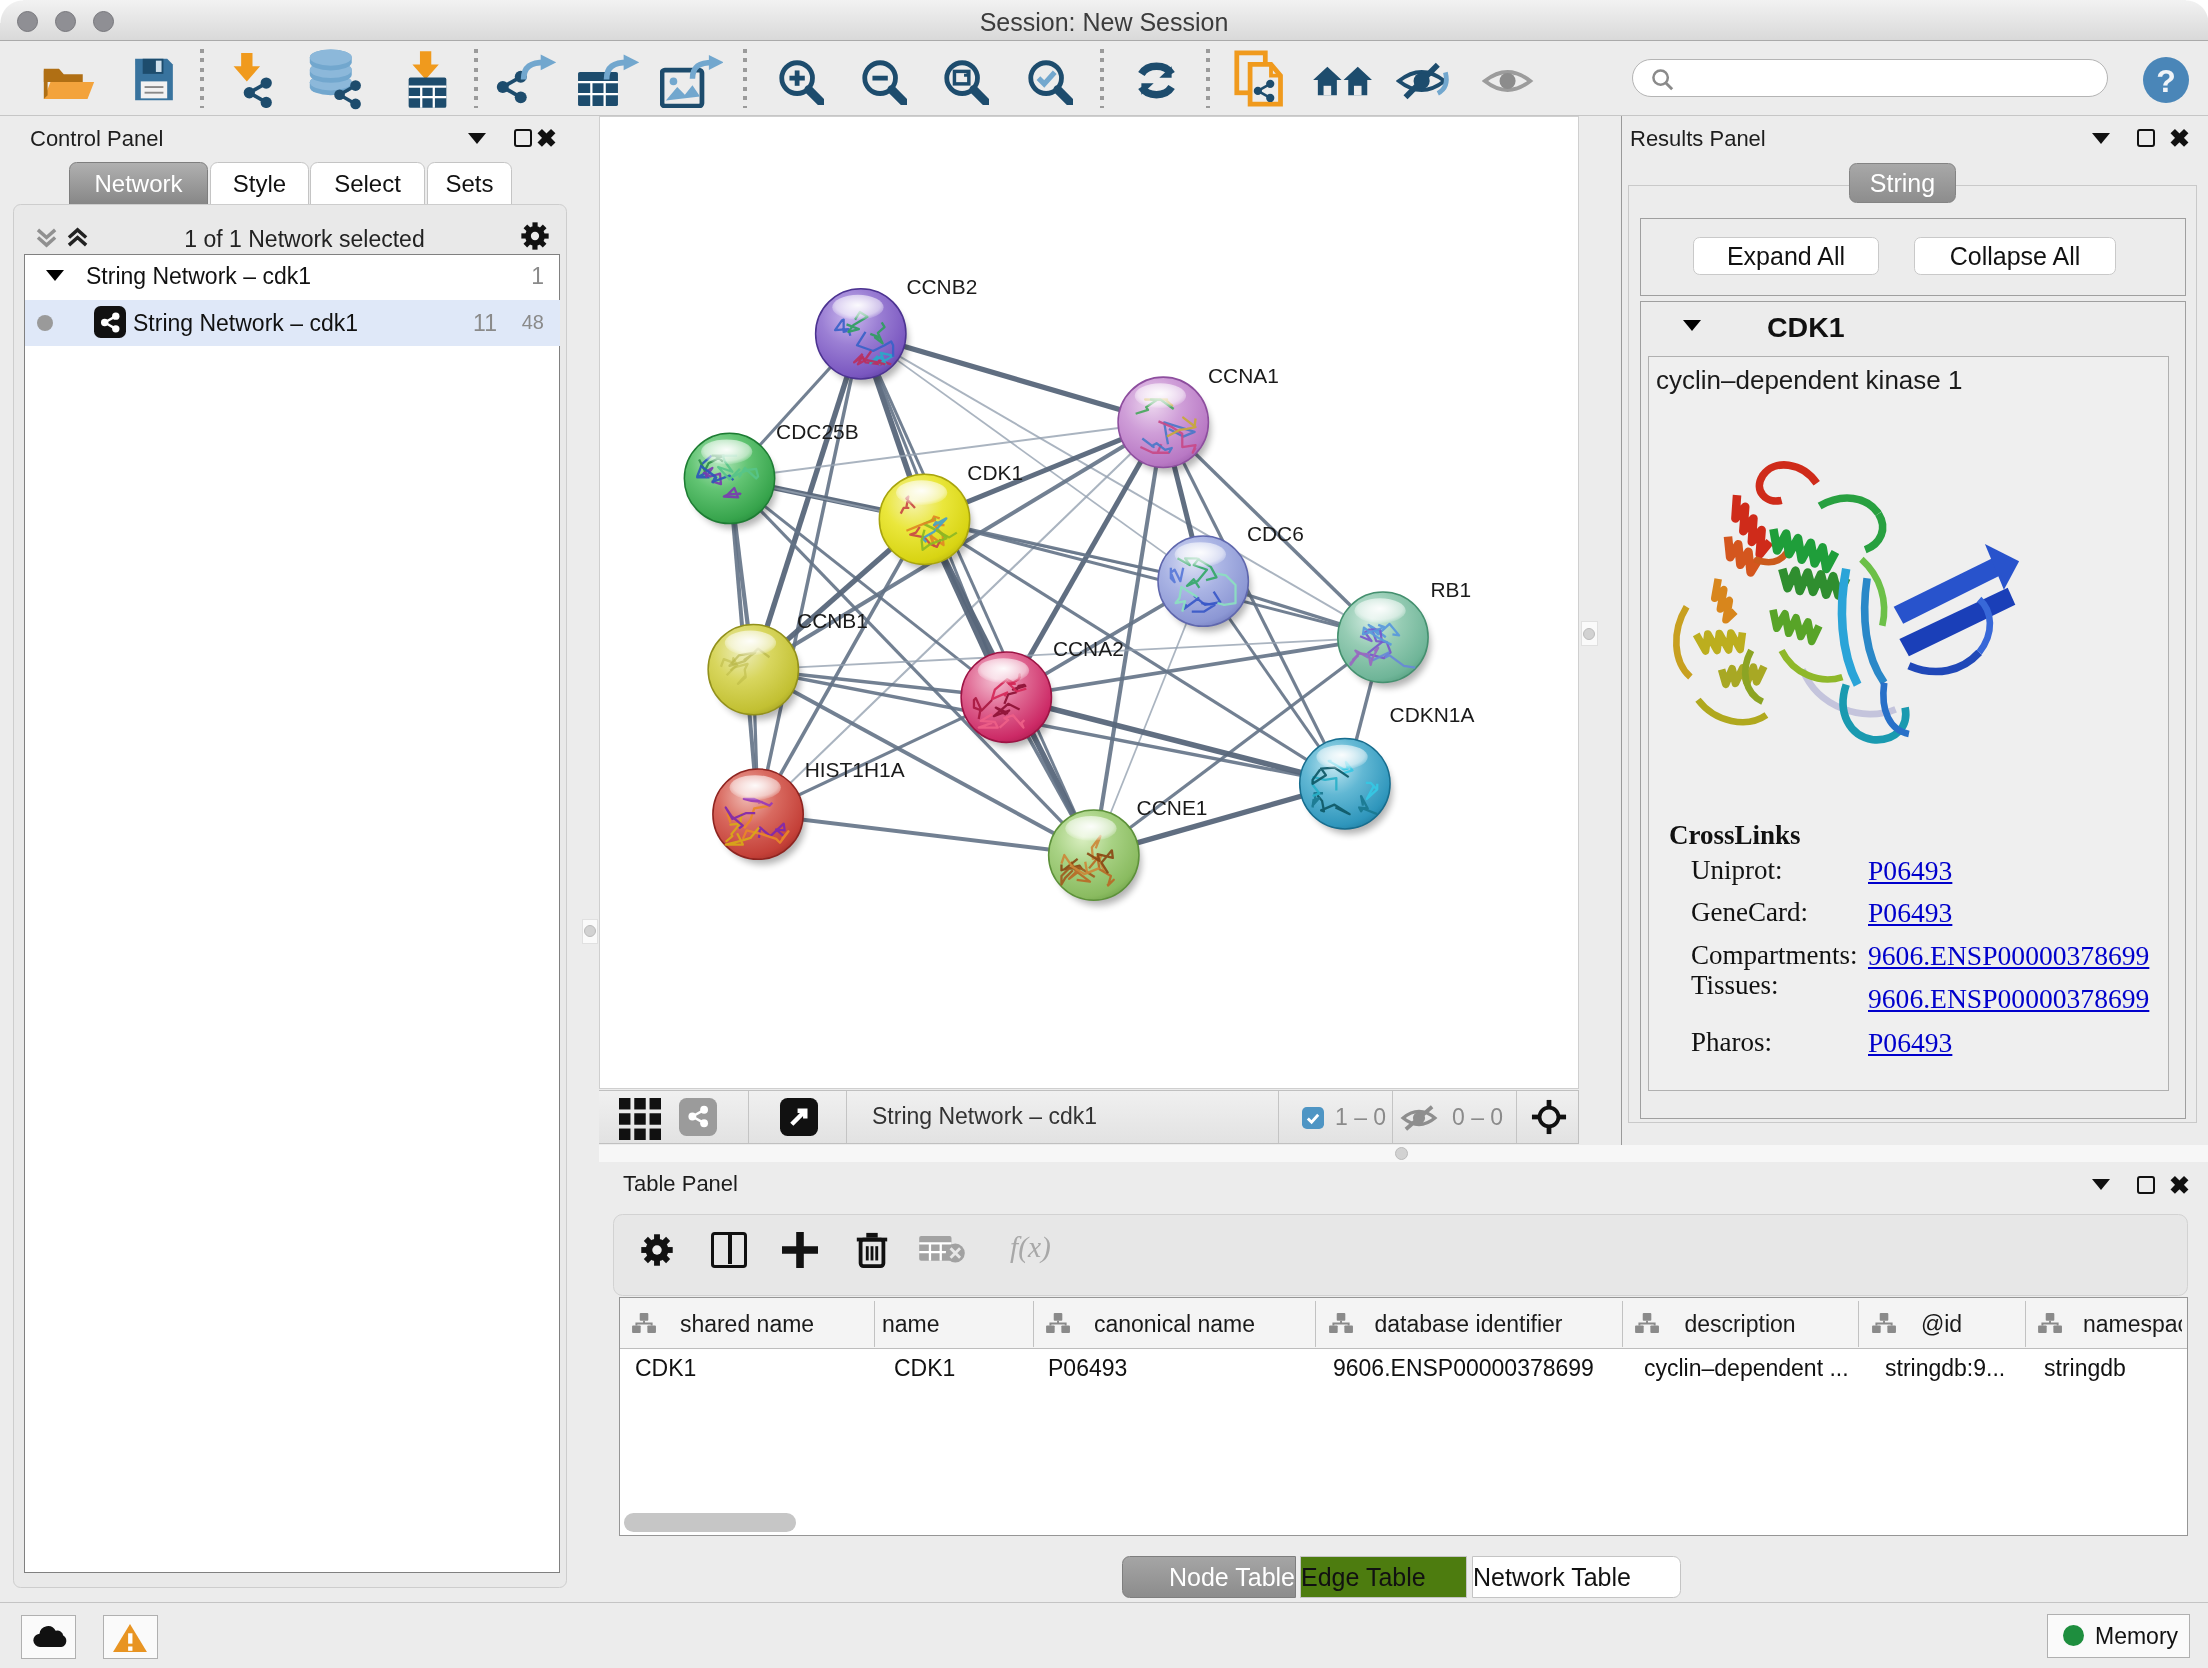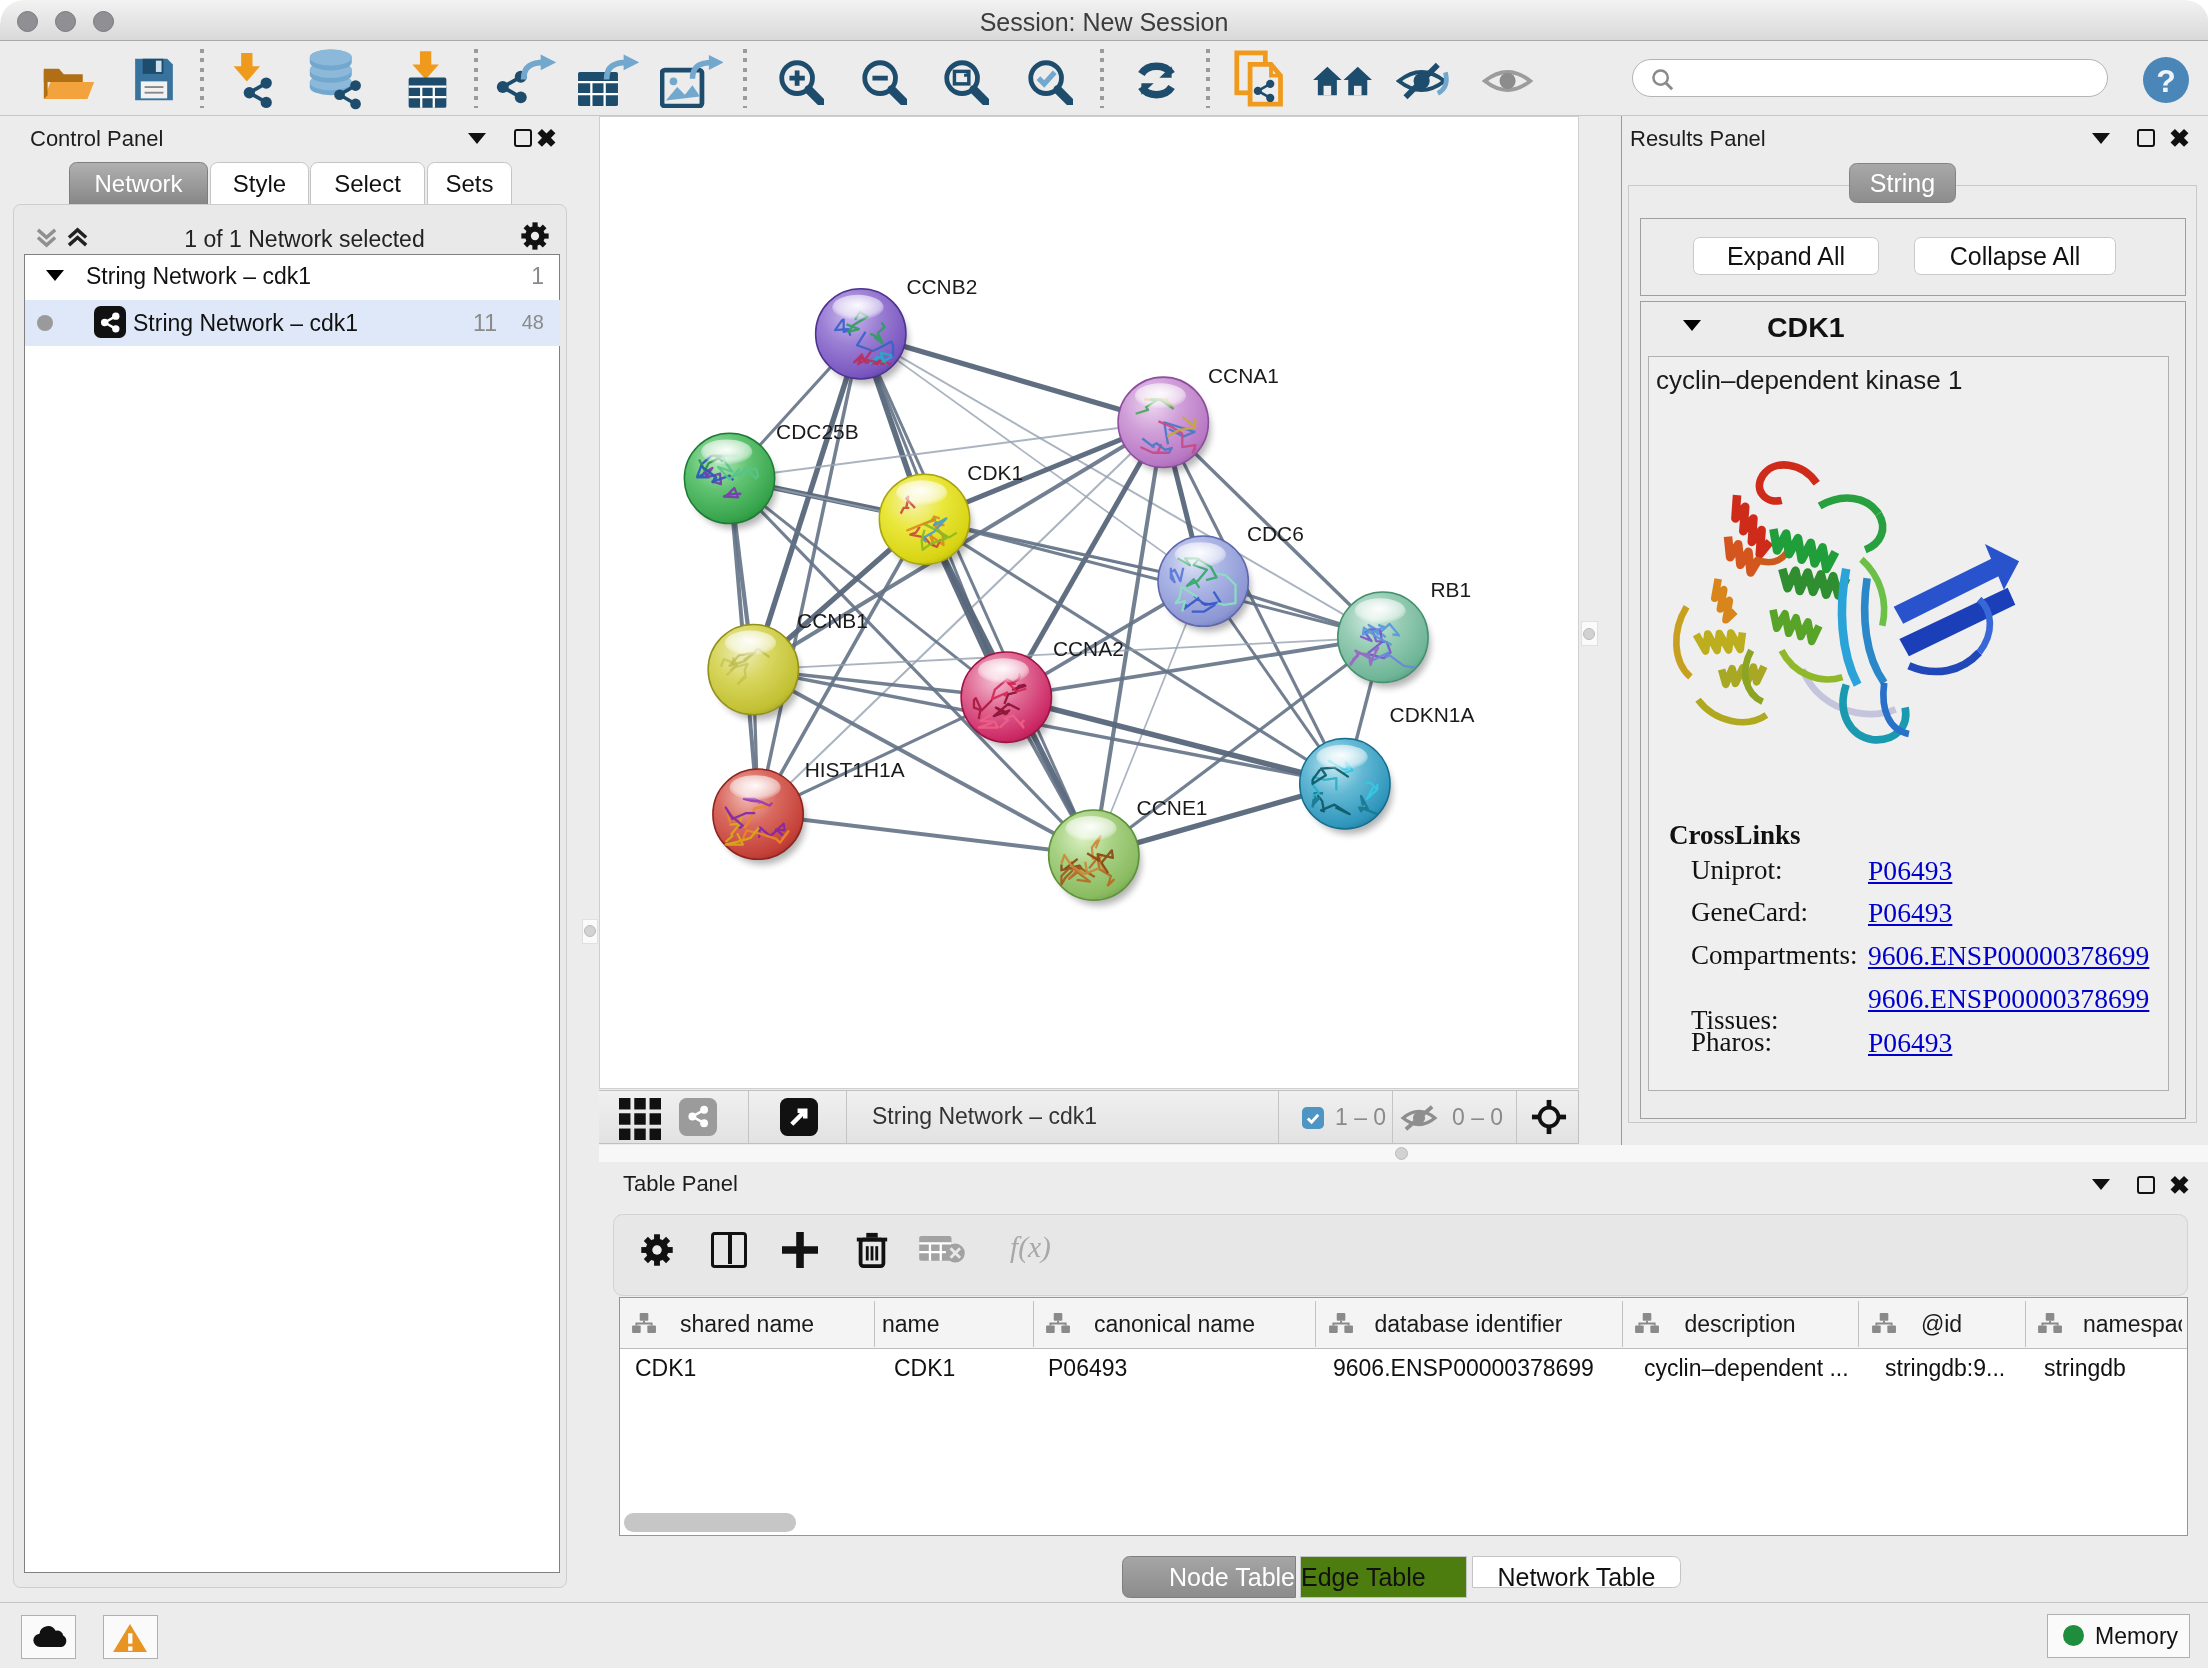--- a/index.html
+++ b/index.html
@@ -574,21 +574,21 @@
     <path d="M336 218 C 352 198 350 174 336 162" fill="none" stroke="#3868d8" stroke-width="7"></path>
     <path d="M236 250 C 232 280 242 300 262 304" fill="none" stroke="#2870c8" stroke-width="7"></path>
   </svg>
 <div class="abs" style="left:1669px;top:820px;font-size:27px;font-weight:bold;font-family:'Liberation Serif',serif;color:#111">CrossLinks</div>
 <div class="abs" style="left:1691px;top:855px;font-size:27px;font-family:'Liberation Serif',serif;color:#111">Uniprot:</div>
 <div class="abs" style="left:1868px;top:855px;font-size:27.6px;font-family:'Liberation Serif',serif;color:#0000cc;text-decoration:underline">P06493</div>
 <div class="abs" style="left:1691px;top:897px;font-size:27px;font-family:'Liberation Serif',serif;color:#111">GeneCard:</div>
 <div class="abs" style="left:1868px;top:897px;font-size:27.6px;font-family:'Liberation Serif',serif;color:#0000cc;text-decoration:underline">P06493</div>
 <div class="abs" style="left:1691px;top:940px;font-size:27px;font-family:'Liberation Serif',serif;color:#111">Compartments:</div>
 <div class="abs" style="left:1868px;top:940px;font-size:27.6px;font-family:'Liberation Serif',serif;color:#0000cc;text-decoration:underline">9606.ENSP00000378699</div>
-<div class="abs" style="left:1691px;top:1005px;font-size:27px;font-family:'Liberation Serif',serif;color:#111">Tissues:</div>
+<div class="abs" style="left:1691px;top:970px;font-size:27px;font-family:'Liberation Serif',serif;color:#111">Tissues:</div>
 <div class="abs" style="left:1868px;top:983px;font-size:27.6px;font-family:'Liberation Serif',serif;color:#0000cc;text-decoration:underline">9606.ENSP00000378699</div>
 <div class="abs" style="left:1691px;top:1027px;font-size:27px;font-family:'Liberation Serif',serif;color:#111">Pharos:</div>
 <div class="abs" style="left:1868px;top:1027px;font-size:27.6px;font-family:'Liberation Serif',serif;color:#0000cc;text-decoration:underline">P06493</div>
 <div class="abs" style="left:599px;top:1162px;width:1609px;height:439px;background:#ececec"></div>
 <div class="abs panel-title" style="left:623px;top:1171px">Table Panel</div>
 <div class="tri" style="left:2092px;top:1179px"></div>
 <div class="sq" style="left:2137px;top:1176px"></div>
 <div class="xx" style="left:2169px;top:1173px">✖</div>
 <div class="abs" style="left:613px;top:1214px;width:1575px;height:82px;background:#e7e7e7;border:1px solid #d2d2d2;border-radius:9.5px"></div>
 <svg style="position:absolute;left:639px;top:1232px" width="36" height="36" viewBox="0 0 38 38">
@@ -704,21 +704,21 @@
 <div class="abs" style="left:635px;top:1355px;font-size:23px;color:#111">CDK1</div>
 <div class="abs" style="left:894px;top:1355px;font-size:23px;color:#111">CDK1</div>
 <div class="abs" style="left:1048px;top:1355px;font-size:23px;color:#111">P06493</div>
 <div class="abs" style="left:1333px;top:1355px;font-size:23px;color:#111">9606.ENSP00000378699</div>
 <div class="abs" style="left:1644px;top:1355px;font-size:23px;color:#111">cyclin–dependent ...</div>
 <div class="abs" style="left:1885px;top:1355px;font-size:23px;color:#111">stringdb:9...</div>
 <div class="abs" style="left:2044px;top:1355px;font-size:23px;color:#111">stringdb</div>
 <div class="abs" style="left:624px;top:1513px;width:172px;height:19px;background:#c6c6c6;border-radius:9.5px"></div>
 <div class="abs" style="left:1122px;top:1556px;width:174px;height:42px;background:linear-gradient(#a5a5a5,#8c8c8c);color:#fff;border:1px solid #7e7e7e;border-radius:7.6px 0 0 7.6px;text-align:right;line-height:40px;font-size:25px">Node Table</div>
 <div class="abs" style="left:1300px;top:1556px;width:167px;height:42px;background:#4d7c0f;color:#111;border:1px solid #c4c4c4;border-radius:0;line-height:40px;font-size:25px">Edge Table</div>
-<div class="abs" style="left:1472px;top:1556px;width:209px;height:32px;background:#fff;color:#111;border:1px solid #c4c4c4;border-radius:0 7.6px 7.6px 0;text-align:center;line-height:40px;font-size:25px">Network Table</div>
+<div class="abs" style="left:1472px;top:1556px;width:209px;height:42px;background:#fff;color:#111;border:1px solid #c4c4c4;border-radius:0 7.6px 7.6px 0;line-height:40px;font-size:25px">Network Table</div>
 <div class="abs" style="left:0;top:1602px;width:2208px;height:67px;background:#ececec;border-top:1px solid #c4c4c4"></div>
 <div class="abs" style="left:21px;top:1615px;width:55px;height:44px;background:#fafafa;border:1.9px solid #b0b0b0"></div>
 <svg style="position:absolute;left:31px;top:1626px" width="36" height="23" viewBox="0 0 38 24">
     <path d="M10 22 a7 7 0 0 1 -1-14 a9 9 0 0 1 17-3 a6 6 0 0 1 8 5 a6.5 6.5 0 0 1 -2 12 z" fill="#111"></path>
   </svg>
 <div class="abs" style="left:103px;top:1615px;width:55px;height:44px;background:#fafafa;border:1.9px solid #b0b0b0"></div>
 <svg style="position:absolute;left:112px;top:1622px" width="36" height="32" viewBox="0 0 38 34">
     <path d="M19 2 L37 32 H1 z" fill="#e89422"></path>
     <rect x="17" y="12" width="4.6" height="11" fill="#fff"></rect>
     <rect x="17" y="26" width="4.6" height="4.6" fill="#fff"></rect>

